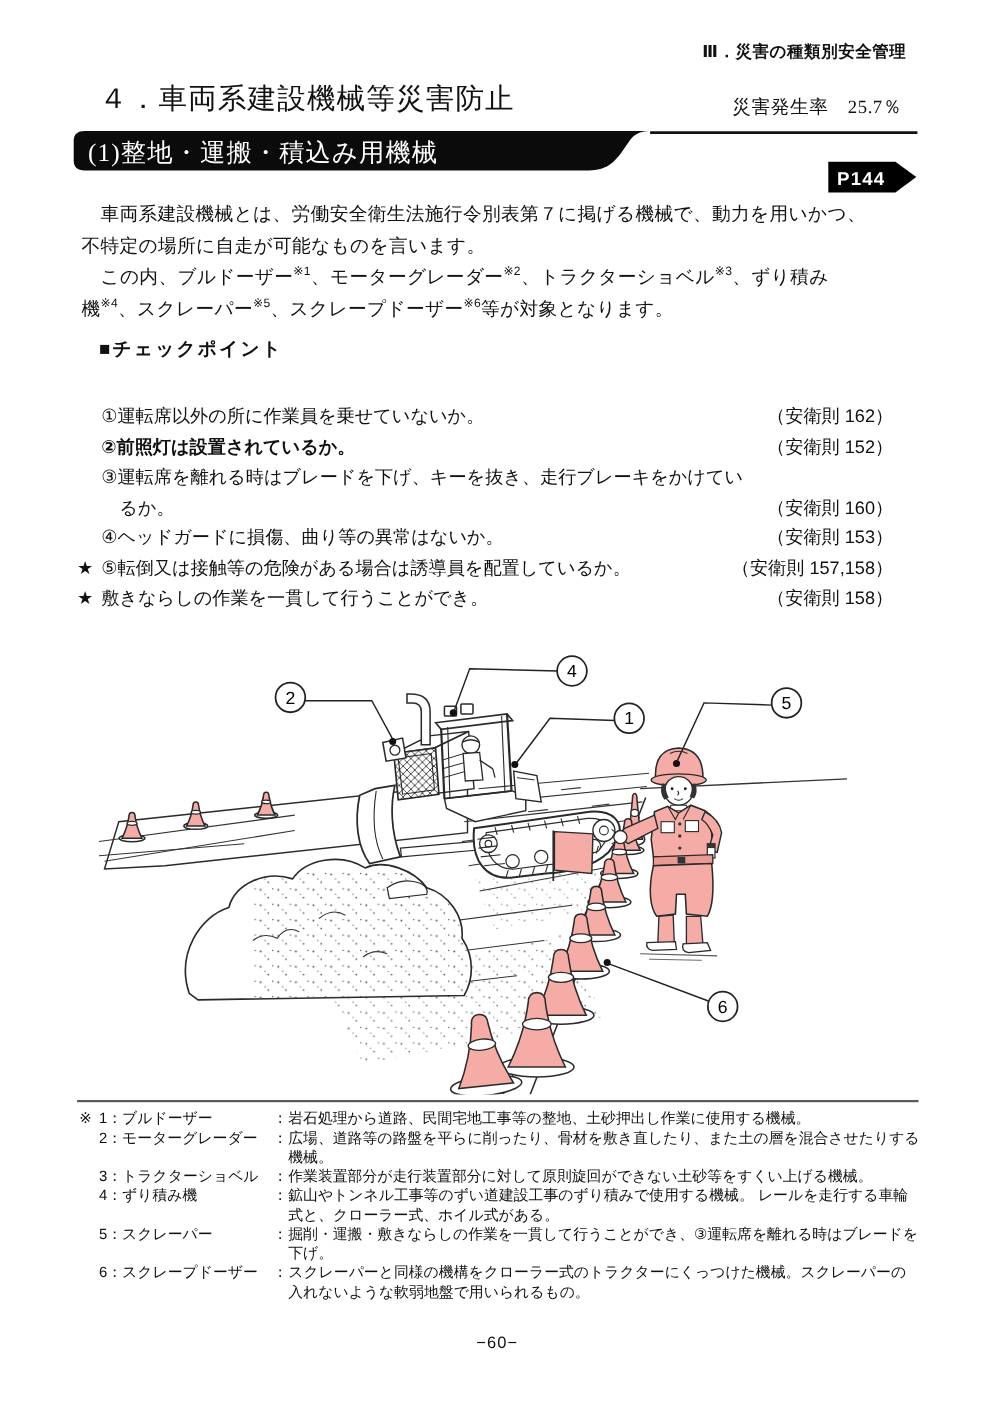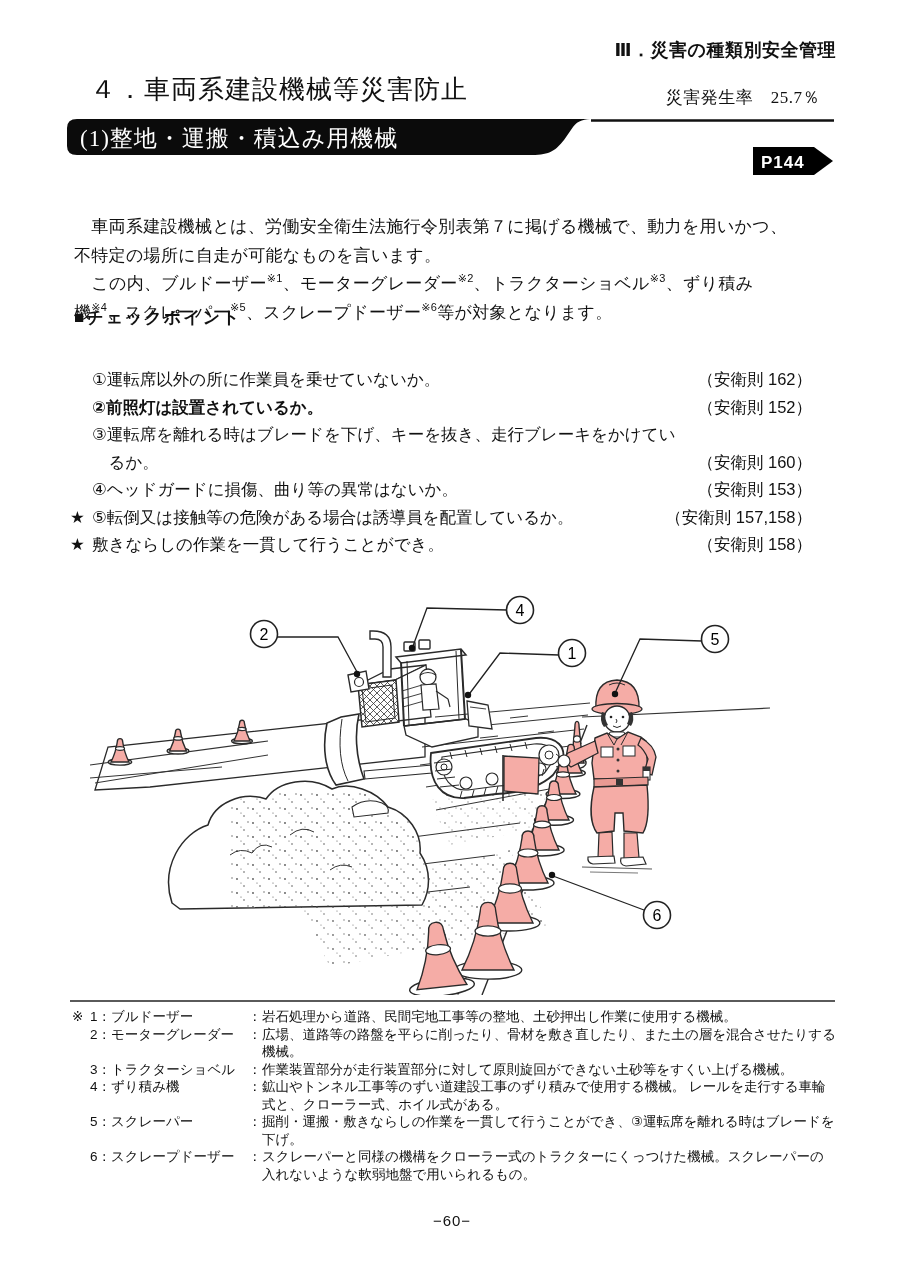--- a/index.html
+++ b/index.html
@@ -3,35 +3,35 @@
 <meta charset="utf-8">
 <style>
   html,body{margin:0;padding:0;}
   body{
     width:904px;height:1280px;position:relative;background:#ffffff;
     font-family:"Liberation Sans","DejaVu Sans",sans-serif;color:#111;
     overflow:hidden;
   }
   .serif{font-family:"Liberation Serif","DejaVu Serif",serif;}
   
-  .top-header{position:absolute;top:38px;right:68px;font-size:18px;font-weight:700;letter-spacing:.5px;}
+  .top-header{position:absolute;top:38px;right:80px;font-size:15px;font-weight:700;letter-spacing:.5px;}
   .main-title{position:absolute;left:90px;top:72px;font-size:26px;font-weight:500;letter-spacing:1px;}
   .rate{position:absolute;right:84px;top:86px;font-size:17px;letter-spacing:.5px;}
   
   .banner-wrap{position:absolute;left:64px;top:116px;width:772px;height:42px;}
   .banner-text{fill:#ffffff;font-family:"Liberation Serif","DejaVu Serif",serif;font-size:23px;letter-spacing:1px;}
   
   .badge-wrap{position:absolute;left:752px;top:146px;width:84px;height:30px;}
   .badge-text{fill:#fff;font-size:17px;font-weight:700;font-family:"Liberation Sans",sans-serif;letter-spacing:1px;}
   
-  .intro{position:absolute;left:74px;top:181px;width:762px;font-size:17px;line-height:28.5px;letter-spacing:.3px;margin-top:32px;}
+  .intro{position:absolute;left:74px;top:181px;width:762px;font-size:17px;line-height:28.5px;letter-spacing:.3px;}
   .intro p{margin:0;}
   .intro sup{font-size:11px;vertical-align:super;line-height:0;}
   
-  .cp-heading{position:absolute;left:74px;top:306px;font-size:17px;font-weight:700;letter-spacing:2px;}
+  .cp-heading{position:absolute;left:90px;top:306px;font-size:17px;font-weight:700;letter-spacing:2px;}
   .checklist{position:absolute;left:70px;top:366px;width:742px;font-size:16.5px;}
   .cl-row{display:flex;align-items:flex-end;line-height:27.5px;}
   .cl-star{width:22px;flex:0 0 22px;}
   .cl-text{flex:1 1 auto;}
   .cl-text .l2{padding-left:1em;}
   .cl-ref{flex:0 0 auto;white-space:nowrap;}
   
   .illus{position:absolute;left:90px;top:595px;width:680px;height:400px;}
   
   .sep{position:absolute;left:70px;top:1000px;width:765px;border-top:2px solid #5a5a5a;}

